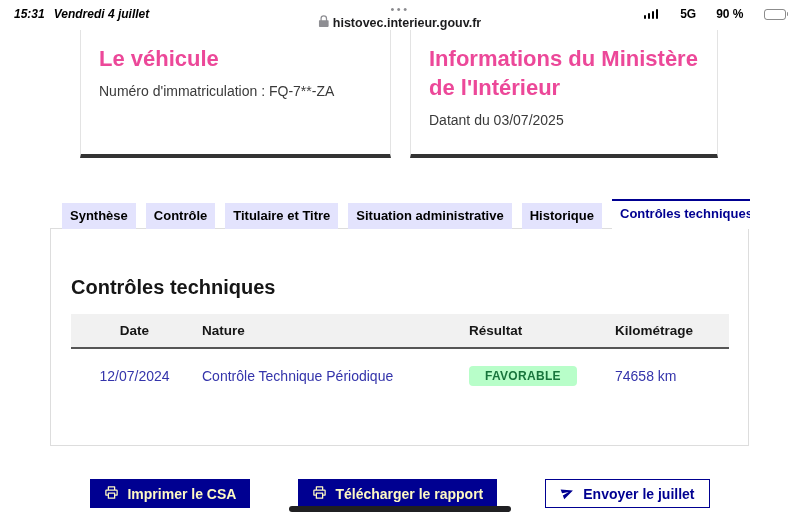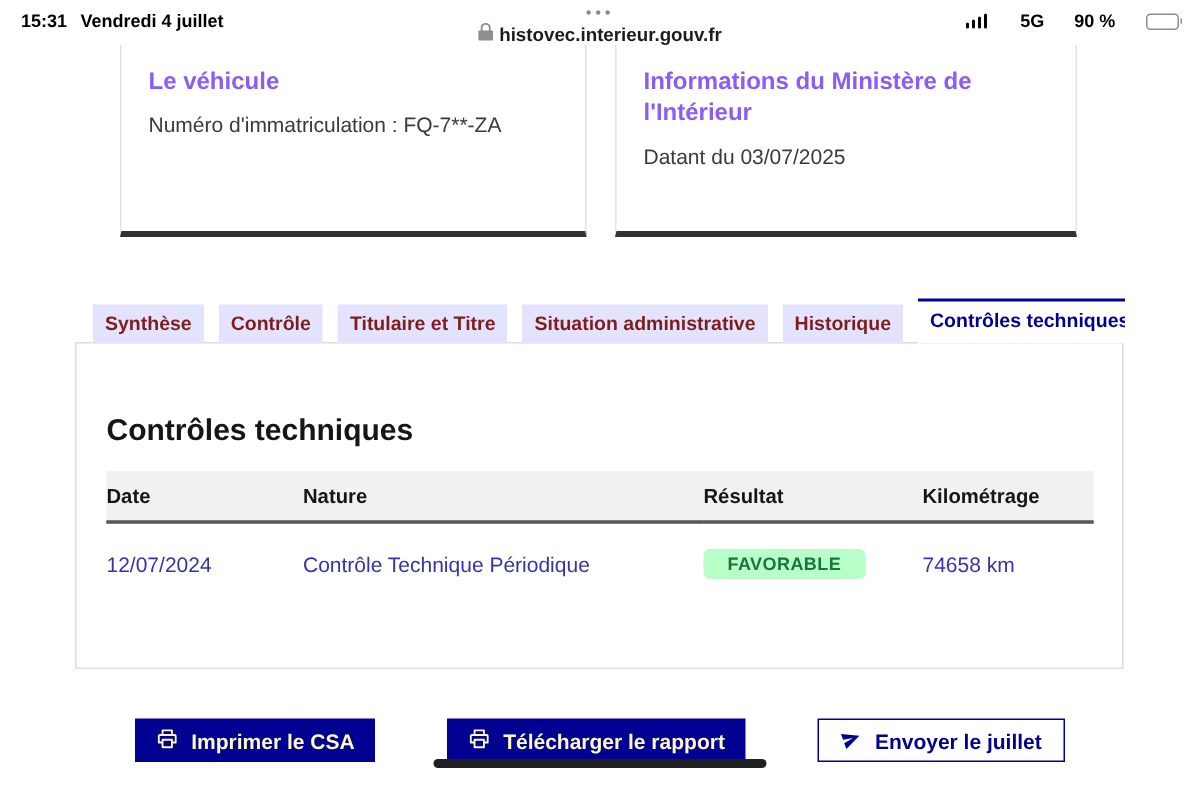--- a/index.html
+++ b/index.html
@@ -3,56 +3,56 @@
 <meta charset="utf-8">
 <style>
   * { margin:0; padding:0; box-sizing:border-box; }
   html,body { background:#fff; }
   .screen {
     position:relative; width:800px; height:525px; overflow:hidden;
     background:#fff; font-family:"Liberation Sans", sans-serif; color:#161616;
   }
 
   
-  .sb-left { position:absolute; left:14px; top:7px; font-size:12px; font-weight:700; color:#000; display:flex; gap:9px; }
+  .sb-left { position:absolute; left:14px; top:7px; font-size:12px; font-weight:700; color:#000; display:flex; gap:9px;font-style:italic; }
   .sb-right { position:absolute; right:12px; top:7px; display:flex; align-items:center; gap:20px; font-size:12px; font-weight:700; color:#000; }
   .signal { display:flex; align-items:flex-end; gap:1.5px; height:10px; margin-right:2px; }
   .signal i { display:block; width:2.5px; background:#000; border-radius:1px; }
   .signal i:nth-child(1){height:4px} .signal i:nth-child(2){height:6px}
   .signal i:nth-child(3){height:8px} .signal i:nth-child(4){height:10px}
   .batt { display:flex; align-items:center; }
   .batt-body { width:22px; height:11px; border:1px solid rgba(0,0,0,.45); border-radius:3px; padding:1px; }
   .batt-fill { width:90%; height:100%; background:#000; border-radius:1.5px; }
   .batt-nub { width:1.5px; height:4px; background:rgba(0,0,0,.45); border-radius:0 1px 1px 0; margin-left:1px; }
   .dots { position:absolute; top:3px; left:50%; transform:translateX(-50%); color:#8a8a8e; font-size:11px; letter-spacing:2.5px; }
   .urlbar { position:absolute; top:15px; left:50%; transform:translateX(-50%); display:flex; align-items:center; gap:4px; font-size:12.5px; font-weight:700; color:#1c1c1e; }
 
   
   .card { position:absolute; top:30px; height:128px; background:#fff;
     border-left:1px solid #e3e3e3; border-right:1px solid #e3e3e3; border-bottom:4px solid #333;
     padding:14px 18px 0; }
   .card.c1 { left:80px; width:311px; }
   .card.c2 { left:410px; width:308px; }
-  .card-title { font-size:16px; font-weight:700; color:#8b5cf6; line-height:1.32; }
+  .card-title { font-size:22px; font-weight:700; color:#ec4899; line-height:1.32; }
   .card-body { margin-top:10px; font-size:14px; color:#3a3a3a; }
 
   
   .tabswrap { position:absolute; left:50px; top:198px; width:700px; height:31px; overflow:hidden; z-index:2; }
   .tabs { display:flex; align-items:flex-end; gap:10px; padding-left:12px; height:31px; }
-  .tab { height:26px; line-height:26px; padding:0 8px; background:#e3e3fd; color:#7f1d1d;
+  .tab { height:26px; line-height:26px; padding:0 8px; background:#e3e3fd; color:#000000;
     font-size:13px; font-weight:700; white-space:nowrap; cursor:pointer; }
   .tab.active { height:30px; line-height:26px; background:#fff; color:#000091; border-top:2px solid #000091; }
 
   
   .panel { position:absolute; left:50px; top:228px; width:699px; height:218px; border:1px solid #ddd; background:#fff; z-index:1; }
   .panel-heading { position:absolute; left:20px; top:47px; font-size:20px; font-weight:700; color:#161616; }
   table.ct { position:absolute; left:20px; top:85px; width:658px; border-collapse:collapse; table-layout:fixed; }
   table.ct th { background:#f1f1f1; text-align:left; font-size:13.5px; font-weight:700; color:#161616; padding:9px 4px 9px 0; border-bottom:2px solid #565656; }
   table.ct td { font-size:14px; color:#3434ab; padding:17px 4px 15px 0; }
-  table.ct th:first-child, table.ct td:first-child { padding-left:0; }
+  table.ct th:first-child, table.ct td:first-child { padding-left:0;text-align:center; }
   .badge { display:inline-block; background:#b8fec9; color:#18753c; font-weight:700; font-size:12px; letter-spacing:.3px; padding:3px 16px; border-radius:4px; }
 
   
   .actions { position:absolute; top:479px; left:0; right:0; display:flex; justify-content:center; gap:48px; }
   .btn { display:inline-flex; align-items:center; gap:8px; font-family:"Liberation Sans",sans-serif;
     font-size:14px; font-weight:600; height:29px; padding:0 14px; cursor:pointer; border:none; }
   .btn-primary { background:#000091; color:#fef9c3; }
   .btn-secondary { background:#fff; color:#000091; border:1px solid #000091; }
   .btn svg { flex:0 0 auto; }
   .send-rot { transform:rotate(-20deg); }

